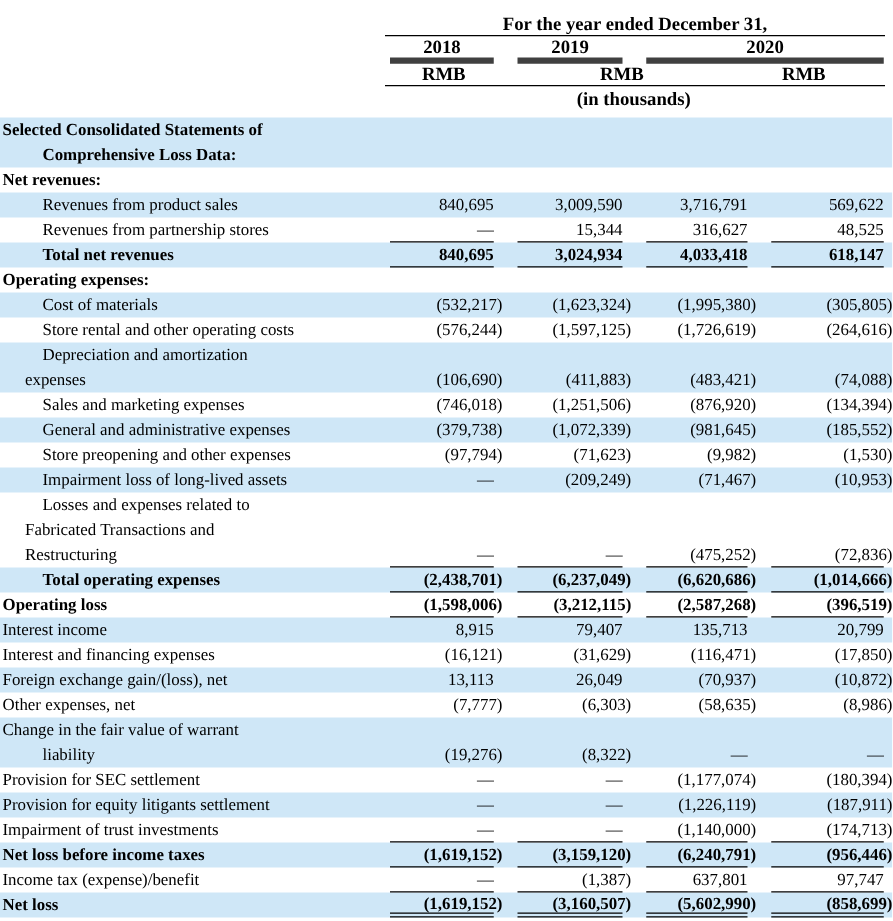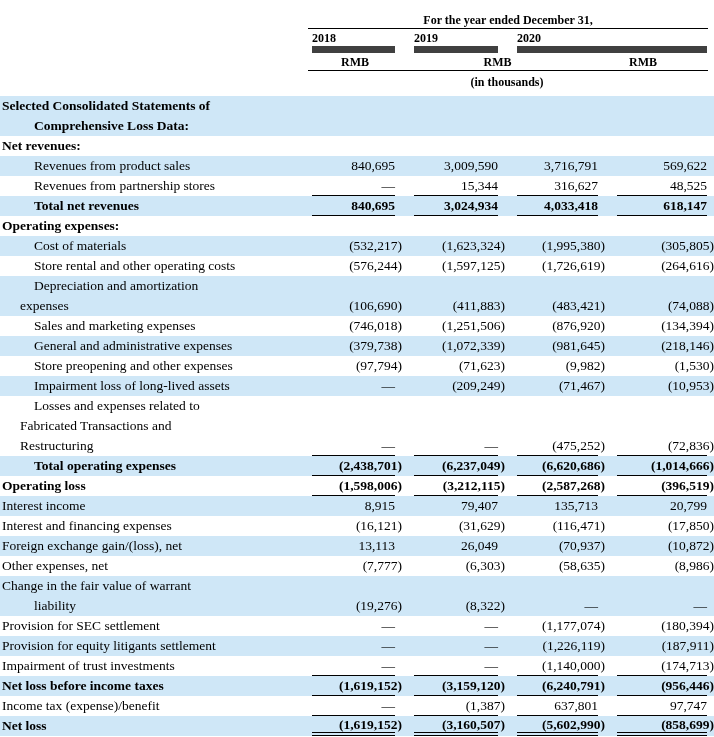--- a/index.html
+++ b/index.html
@@ -7,25 +7,25 @@
     position:relative;
     width:714px;height:737px;
     background:#ffffff;
     overflow:hidden;
     color:#000;
     font-family:"Liberation Serif","DejaVu Serif",serif;
   }
   .grid{display:grid;grid-template-columns:300px 102px 103px 100px 109px;}
 
   
-  .hdr{padding-top:12px;font-weight:bold;font-size:12px;}
+  .hdr{padding-top:12px;font-weight:bold;font-size:15px;}
   .htitle{grid-column:2/6;margin:0 6px 0 8px;border-bottom:1px solid #000;
           text-align:center;line-height:16px;}
-  .yrow .y{margin:2px 7px 0 12px;border-bottom:7px solid #404040;
-           text-align:left;line-height:15px;}
+  .yrow .y{margin:2px 7px 0 12px;border-bottom:5px solid #404040;
+           text-align:center;line-height:15px;}
   .y2020{grid-column:4/6;}
   .cwrap{grid-column:2/6;margin:1px 6px 0 8px;border-bottom:1px solid #000;}
   .cgrid{display:grid;grid-template-columns:94px 103px 100px 103px;gap:44px;}
   .cgrid div{text-align:center;line-height:16px;}
   .note{grid-column:2/6;text-align:center;line-height:19px;padding-top:2px;}
 
   
   .tbody{margin-top:4px;font-size:13.5px;}
   .trow{display:grid;grid-template-columns:300px 102px 103px 100px 109px;align-items:end;}
   .trow.stripe{background:var(--stripe,#cfe7f7);}
@@ -253,21 +253,21 @@
         <div class="vcell">
           <div class="u"><span class="paren">(379,738)</span></div>
         </div>
         <div class="vcell">
           <div class="u"><span class="paren">(1,072,339)</span></div>
         </div>
         <div class="vcell">
           <div class="u"><span class="paren">(981,645)</span></div>
         </div>
         <div class="vcell">
-          <div class="u"><span class="paren">(218,146)</span></div>
+          <div class="u"><span class="paren">(185,552)</span></div>
         </div>
       </div>
       <div class="trow">
         <div>
           <div class="lline ind1">Store preopening and other expenses</div>
         </div>
         <div class="vcell">
           <div class="u"><span class="paren">(97,794)</span></div>
         </div>
         <div class="vcell">

